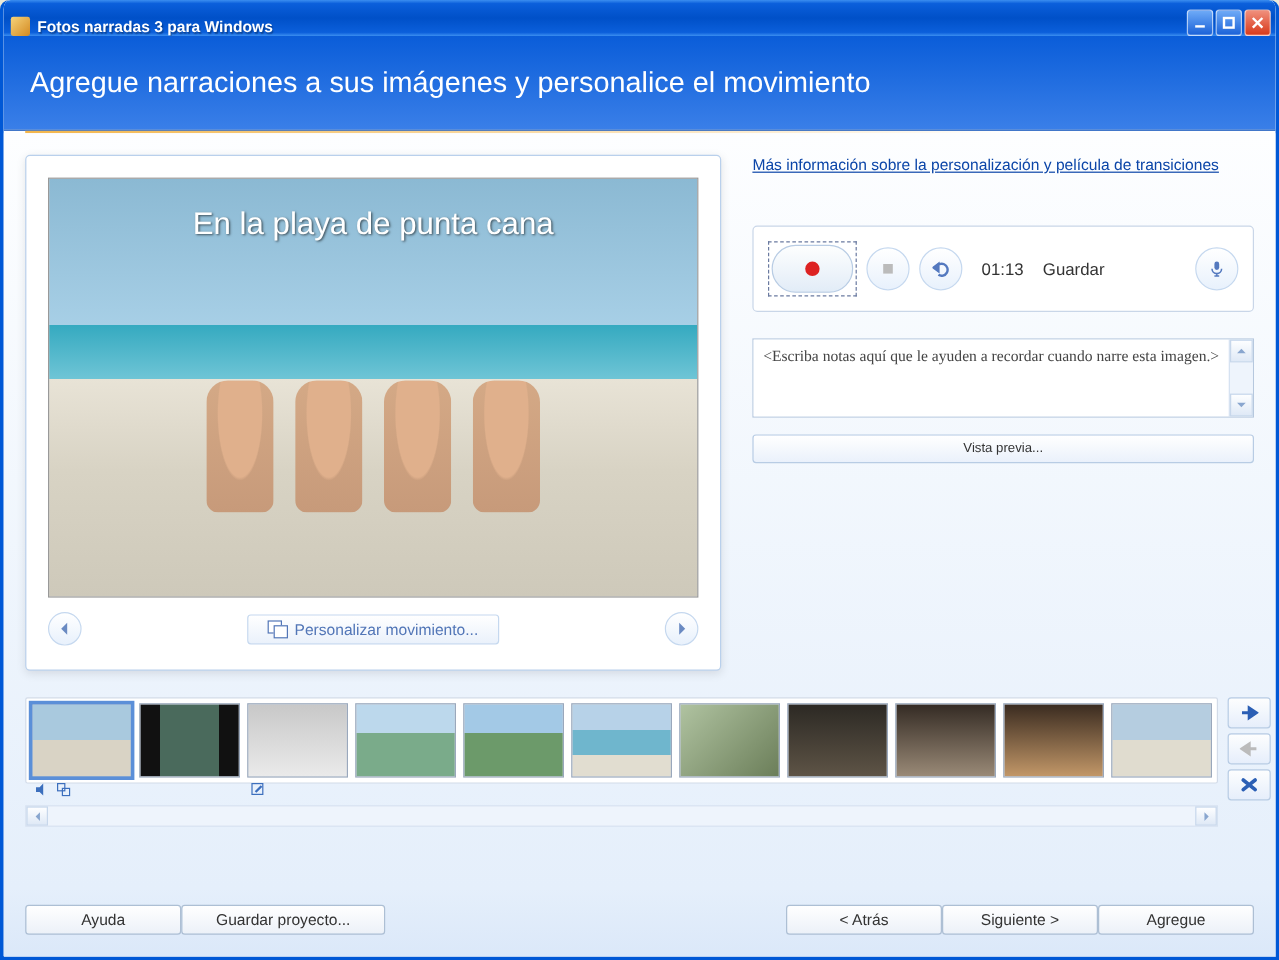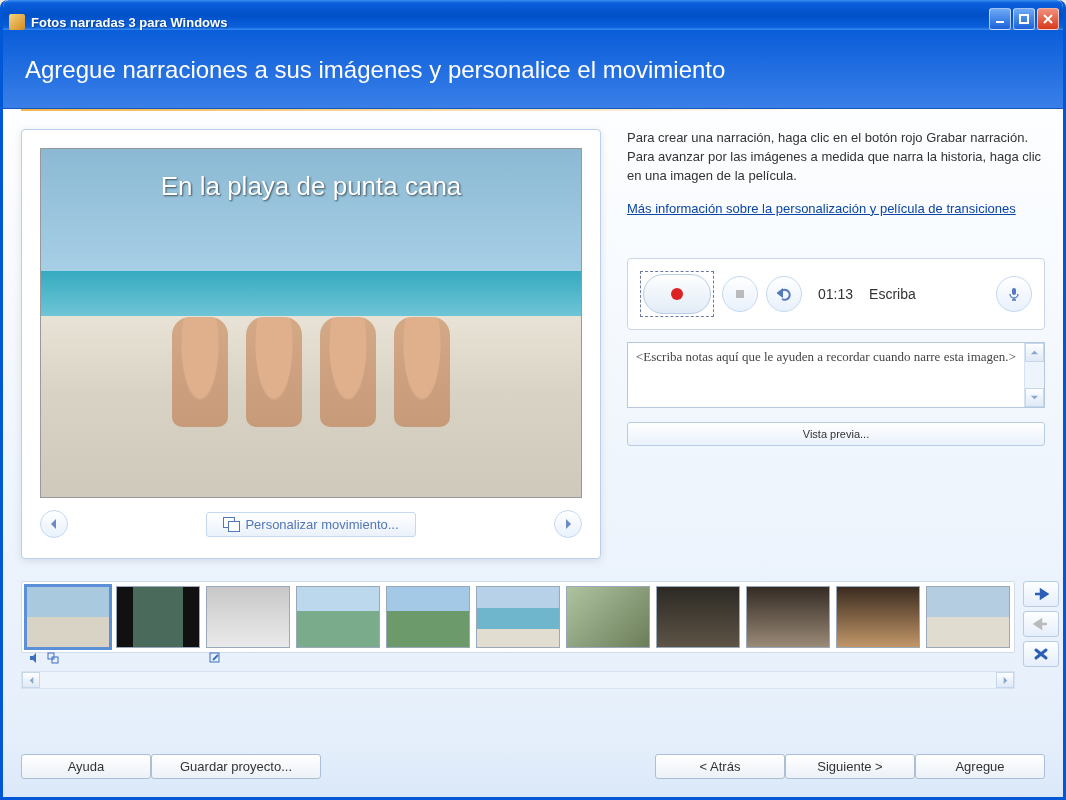--- a/index.html
+++ b/index.html
@@ -153,21 +153,21 @@
   background: linear-gradient(to bottom,#fff,#e8f1fc);
   border-radius: 50%;
   display: flex; align-items: center; justify-content: center;
 }
 .round-btn.disabled svg { fill: #bbb; }
 .round-btn svg { width: 14px; height: 14px; fill:#5479bf;}
 .rec-time { font-size: 14px; color: #333; margin-left: 8px; }
 .rec-status { font-size: 14px; color: #333; margin-left: 8px; flex:1;}
 .mic-btn { margin-left: auto; }
 .notes-wrap {
-  margin-top: 12px; position: relative;
+  margin-top: 22px; position: relative;
   border: 1px solid #b6c8de;
   height: 66px;
 }
 .notes {
   width: calc(100% - 20px); height: 100%;
   border: none; resize: none;
   padding: 6px 8px;
   font-family: Tahoma; font-size: 13px;
   color: #444; outline: none;
 }
@@ -308,42 +308,41 @@
             <div class="nav-arrow">
               <svg viewBox="0 0 12 12">
                   <path d="M4 1 L9 6 L4 11 Z"></path>
                 </svg>
             </div>
           </div>
         </div>
       </div>
 
       <div class="right-col">
-        <p>Para crear una narración, haga clic en el botón rojo Grabar narración. Para avanzar por las imágenes a medida que narra la historia, haga clic en una imagen de la película.</p>
         <a class="link" href="#">Más información sobre la personalización y película de transiciones</a>
 
         <div class="rec-panel">
           <div class="rec-btn-wrap">
             <div class="rec-btn">
               <div class="rec-dot"></div>
             </div>
           </div>
           <div class="round-btn disabled">
             <svg viewBox="0 0 14 14">
                 <rect x="3" y="3" width="8" height="8"></rect>
               </svg>
           </div>
           <div class="round-btn">
             <svg viewBox="0 0 14 14">
                 <path d="M5 3 L1 6 L5 9 Z M3 6 A5 5 0 1 1 5 12" fill="none" stroke="#5479bf" stroke-width="2"></path>
                 <path d="M5 2 L1 6 L5 10 Z" fill="#5479bf"></path>
               </svg>
           </div>
           <span class="rec-time">01:13</span>
-          <span class="rec-status">Escriba</span>
+          <span class="rec-status">Guardar</span>
           <div class="round-btn mic-btn">
             <svg viewBox="0 0 14 14">
                 <rect x="5" y="1" width="4" height="7" rx="2" fill="#5479bf"></rect>
                 <path d="M3 7 A4 4 0 0 0 11 7 M7 11 L7 13 M5 13 L9 13" stroke="#5479bf" stroke-width="1.3" fill="none"></path>
               </svg>
           </div>
         </div>
 
         <div class="notes-wrap">
           <textarea class="notes" style="">&lt;Escriba notas aquí que le ayuden a recordar cuando narre esta imagen.&gt;</textarea>

